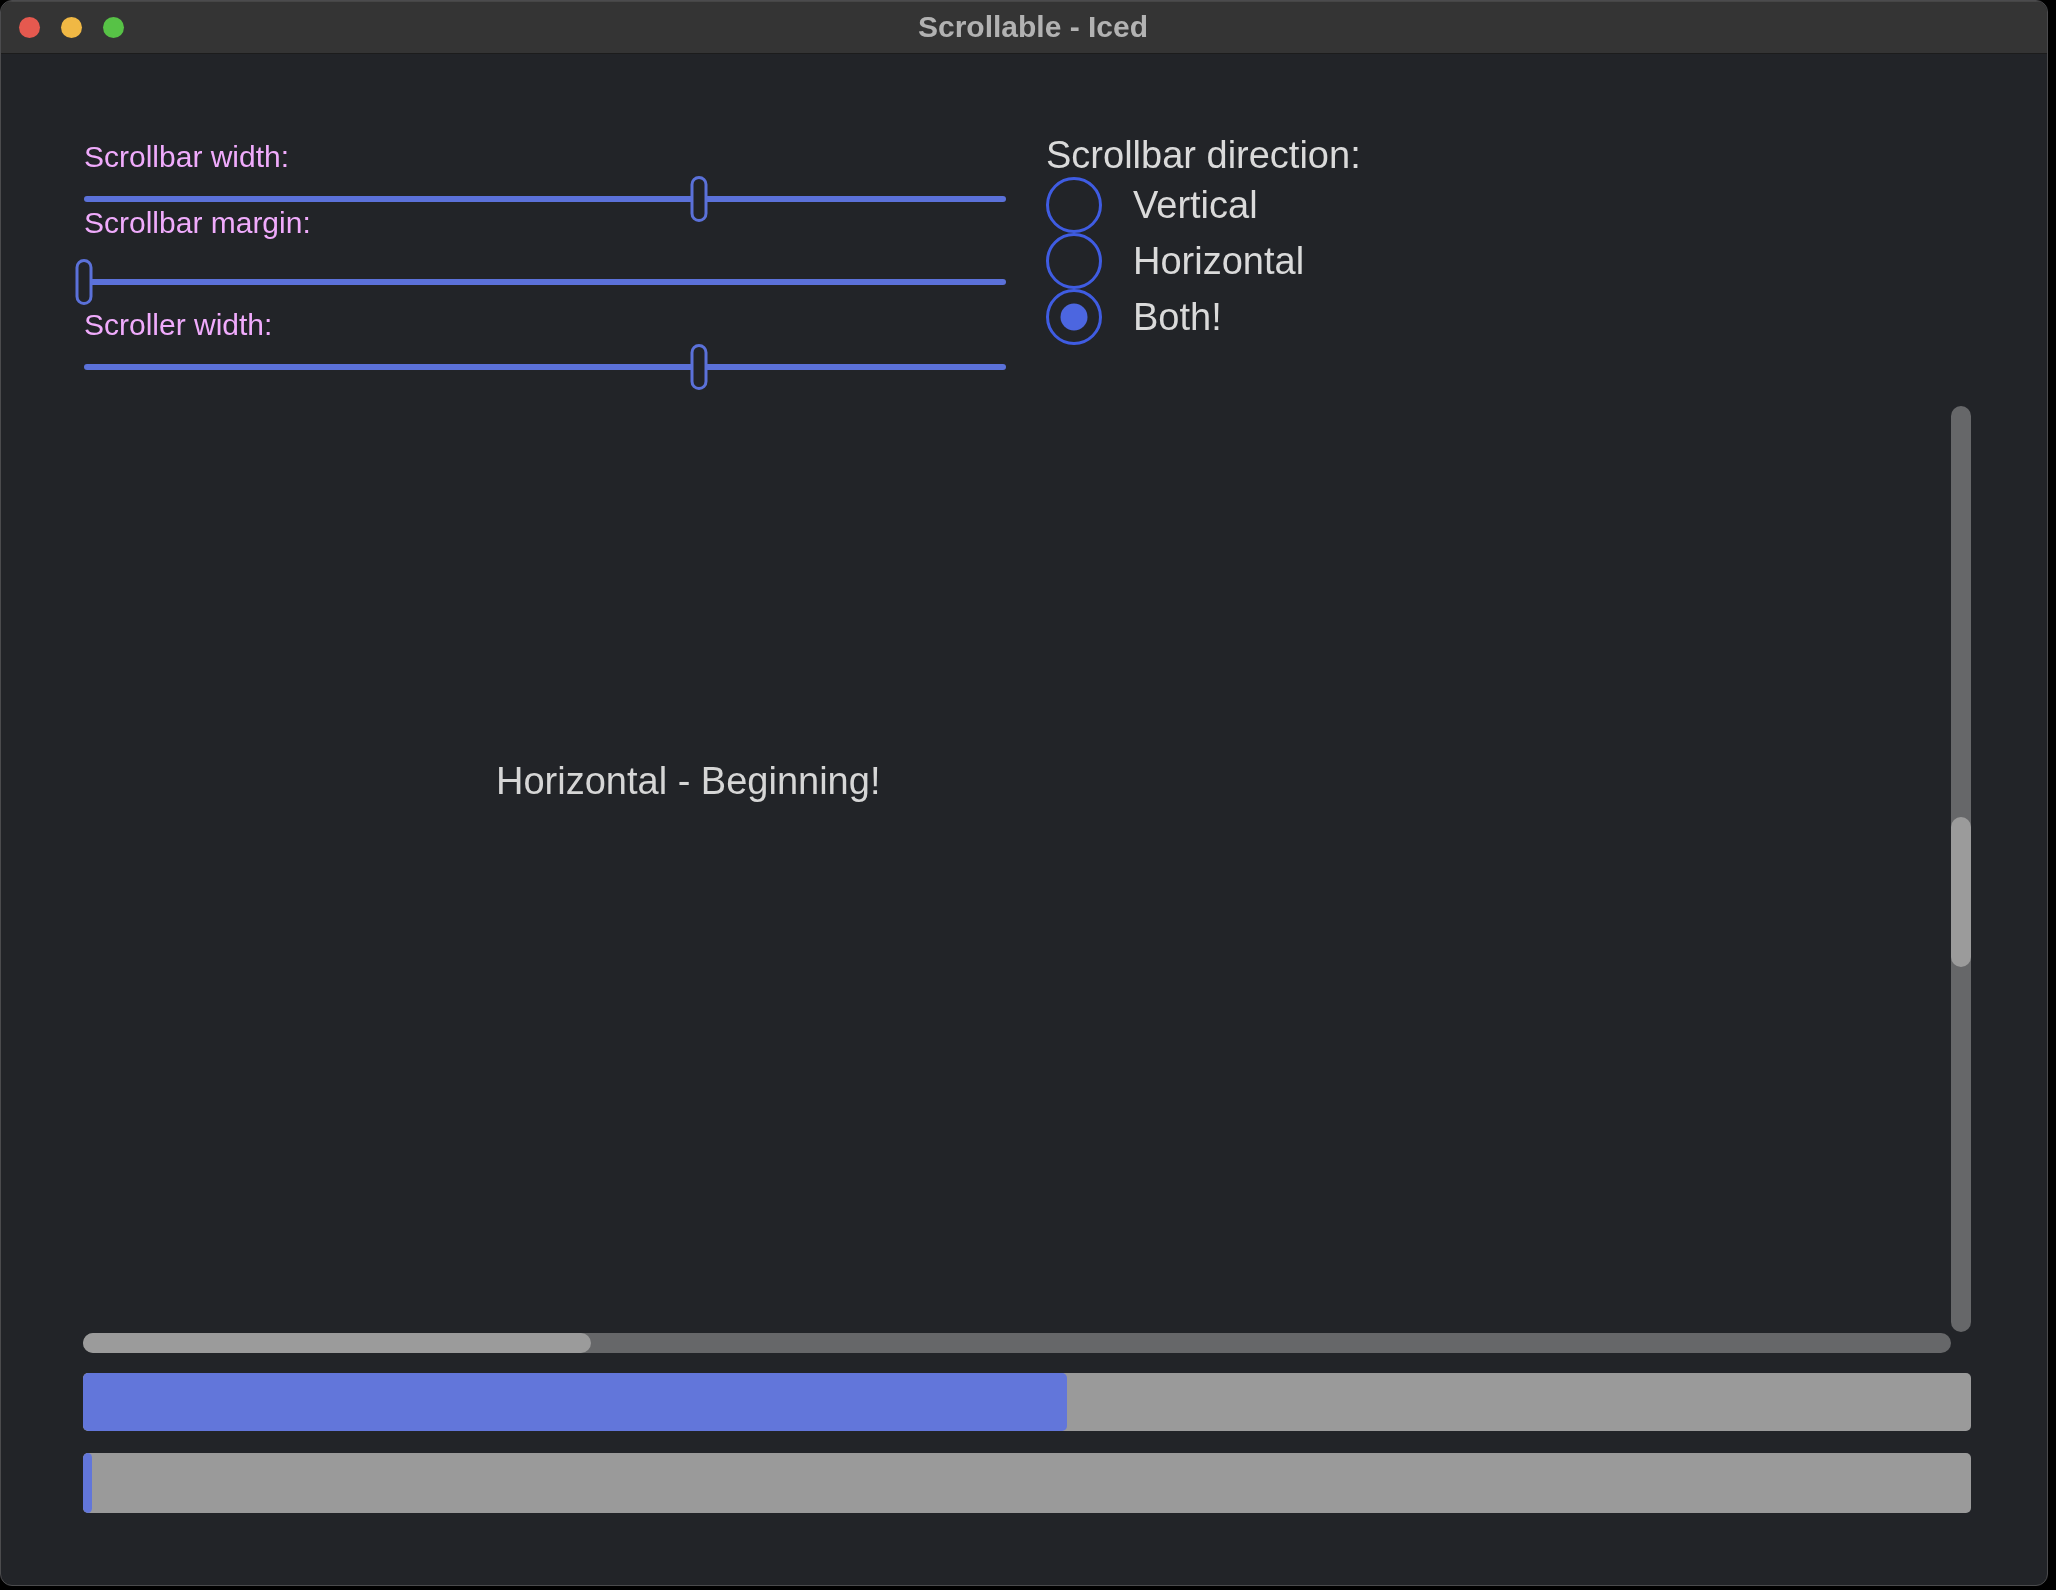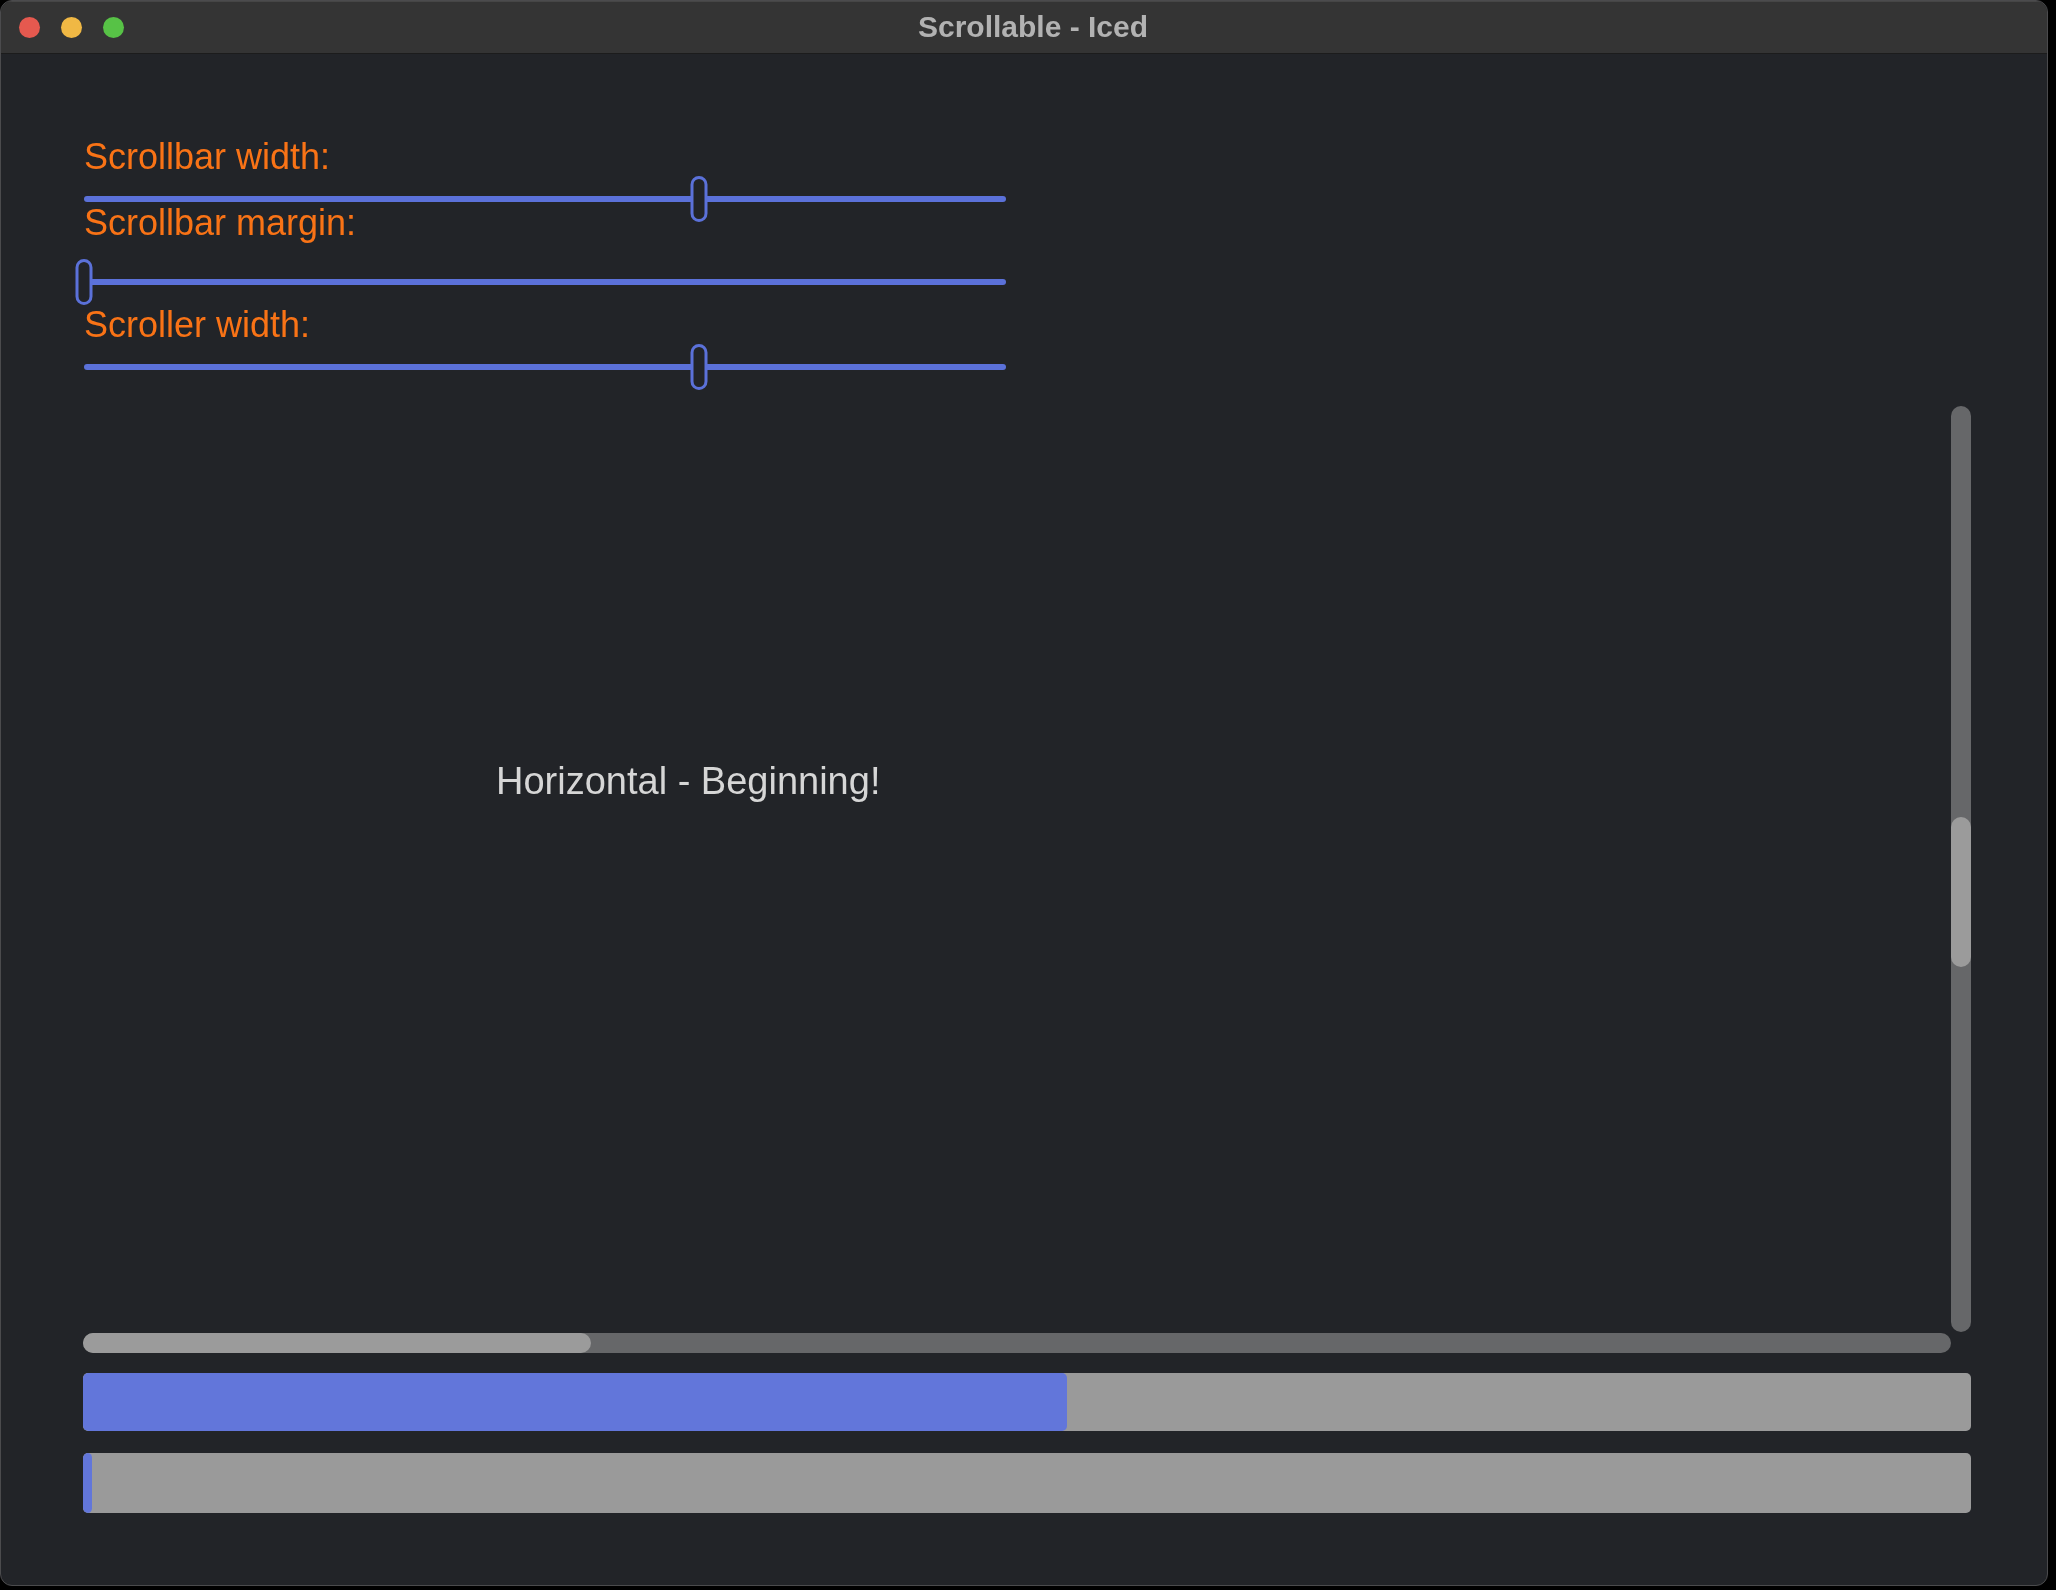--- a/index.html
+++ b/index.html
@@ -23,21 +23,21 @@
   .light { width:21px; height:21px; border-radius:50%; }
   .light.red    { background:#e5594f; }
   .light.yellow { background:#f0b844; }
   .light.green  { background:#57c246; }
   .title {
     position:absolute; left:18px; right:0; top:0; height:52px;
     display:flex; align-items:center; justify-content:center;
     font-weight:bold; font-size:30px; color:#b2b2b2;
   }
   
-  .label { position:absolute; font-size:36px; color:#f97316; line-height:44px; white-space:nowrap; }
+  .label { position:absolute; font-size:30px; color:#f0abfc; line-height:44px; white-space:nowrap; }
   #lbl-s1 { left:83px; top:134px; }
   #lbl-s2 { left:83px; top:200px; }
   #lbl-s3 { left:83px; top:302px; }
   
   .slider { position:absolute; left:83px; width:922px; height:46px; }
   #slider-1 { top:175px; }
   #slider-2 { top:258px; }
   #slider-3 { top:343px; }
   .rail {
     position:absolute; left:0; right:0; top:20px; height:6px;
@@ -114,20 +114,35 @@
     <div class="rail"></div>
     <div class="handle" style="left: 0%;"></div>
   </div>
 
   <div class="label" id="lbl-s3">Scroller width:</div>
   <div class="slider" id="slider-3">
     <div class="rail"></div>
     <div class="handle" style="left: 66.7%;"></div>
   </div>
 
+  <div class="radio-group">
+    <div class="radio-header">Scrollbar direction:</div>
+    <div class="radio-item">
+      <span class="radio-circle"></span>
+      <span class="radio-label">Vertical</span>
+    </div>
+    <div class="radio-item">
+      <span class="radio-circle"></span>
+      <span class="radio-label">Horizontal</span>
+    </div>
+    <div class="radio-item">
+      <span class="radio-circle selected"></span>
+      <span class="radio-label">Both!</span>
+    </div>
+  </div>
 
   <div class="status-text">Horizontal - Beginning!</div>
 
   <div class="v-scrollbar">
     <div class="v-scroller" style="top: 44.4%; height: 16.2%;"></div>
   </div>
 
   <div class="h-scrollbar">
     <div class="h-scroller" style="width: 27.2%;"></div>
   </div>

